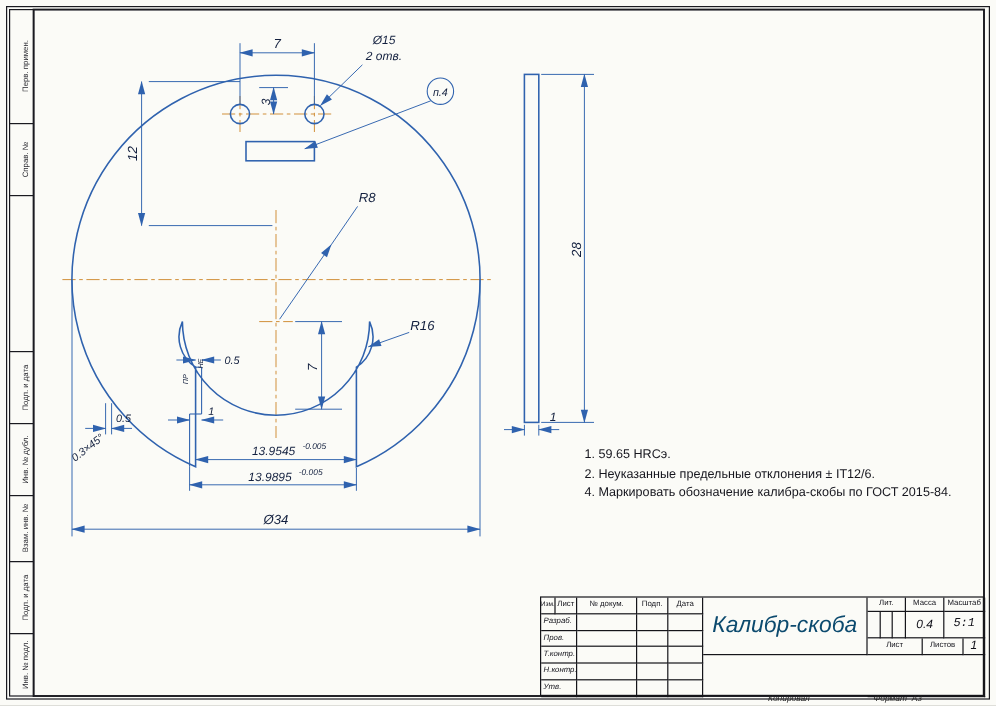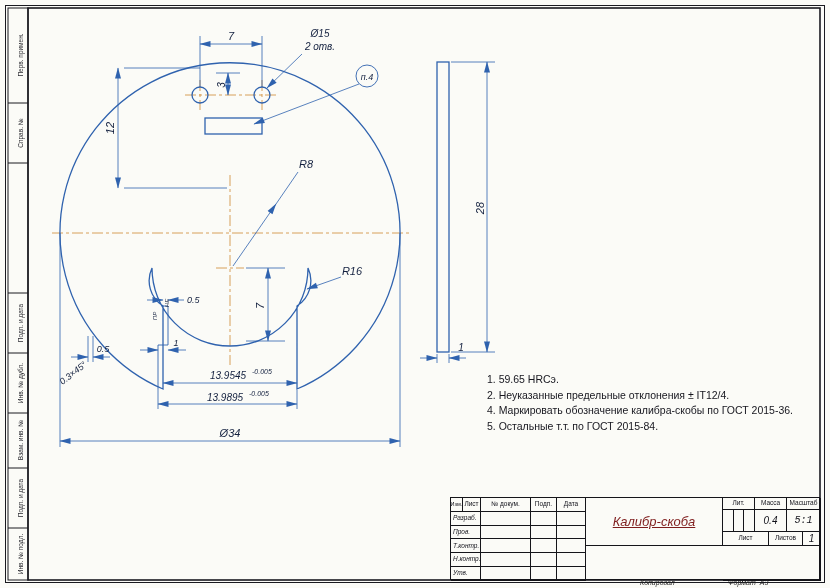--- a/index.html
+++ b/index.html
@@ -18,21 +18,21 @@
   .t7{font-size:7px;}
   .t6{font-size:6px;}
   .ta-s{text-anchor:start;}
   .m{fill:#2a2a30;font:6.5px "Liberation Sans",sans-serif;text-anchor:middle;}
 
   
   .tb{position:absolute;left:450px;top:497px;width:370px;height:83px;border:1.6px solid #15151a;box-sizing:border-box;}
   .cell{position:absolute;box-sizing:border-box;border-right:1px solid #15151a;border-bottom:1px solid #15151a;
         font-size:6.5px;color:#12121a;display:flex;align-items:center;justify-content:center;text-align:center;overflow:hidden;line-height:1;}
   .cell.lbl{justify-content:flex-start;padding-left:2px;font-style:italic;}
-  .cell.big{font-style:italic;font-size:13px;color:#7f1d1d;text-decoration:underline;}
+  .cell.big{font-style:italic;font-size:19px;color:#0c4a6e;}
   .cell.mat{font-style:italic;font-size:12.5px;}
   .cell.val{font-style:italic;font-size:10px;}
 
   
   .notes{position:absolute;left:487px;top:372px;width:330px;font-size:10.5px;color:#16161e;line-height:15.5px;}
   .notes div{white-space:nowrap;}
 
   .bstrip{position:absolute;top:579px;font-size:7px;font-style:italic;color:#222;}
   .bstrip span{margin-right:4px;}
 </style>
@@ -173,23 +173,22 @@
     <text class="t t7 ta-s" x="249" y="396">-0.005</text>
     <text class="t" x="230" y="437">Ø34</text>
     <text class="t" x="481" y="211" transform="rotate(-90 481 208)">28</text>
     <text class="t t10" x="461" y="351">1</text>
     <text class="t t9" x="367" y="80">п.4</text>
   </g>
 </svg>
 
 <div class="notes">
   <div>1. 59.65 HRCэ.</div>
-  <div>2. Неуказанные предельные отклонения ± IT12/4.</div>
-  <div>4. Маркировать обозначение калибра-скобы по ГОСТ 2015-36.</div>
-  <div>5. Остальные т.т. по ГОСТ 2015-84.</div>
+  <div>2. Неуказанные предельные отклонения ± IT12/6.</div>
+  <div>4. Маркировать обозначение калибра-скобы по ГОСТ 2015-84.</div>
 </div>
 
 <div class="tb">
 
   <div class="cell" style="left:0;top:0;width:12px;height:13.8px;font-size:5.5px;">Изм.</div>
   <div class="cell" style="left:12px;top:0;width:18px;height:13.8px;">Лист</div>
   <div class="cell" style="left:30px;top:0;width:50px;height:13.8px;">№ докум.</div>
   <div class="cell" style="left:80px;top:0;width:26px;height:13.8px;">Подп.</div>
   <div class="cell" style="left:106px;top:0;width:29px;height:13.8px;">Дата</div>
 

